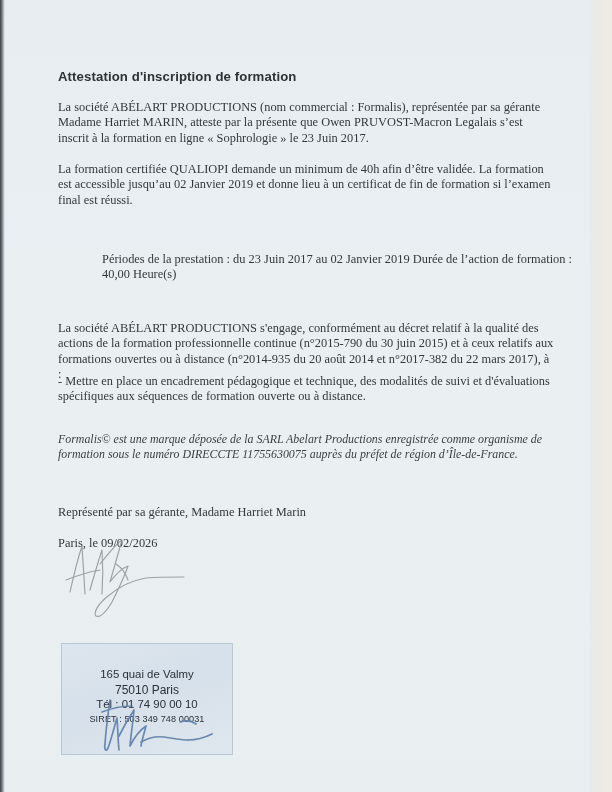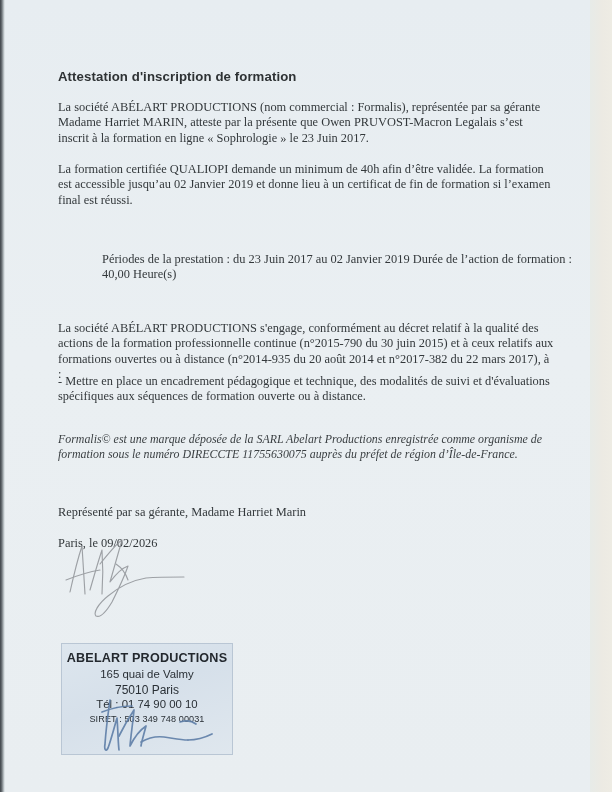--- a/index.html
+++ b/index.html
@@ -181,21 +181,20 @@
           <path d="M40 30 C 48 20, 56 10, 62 6 C 58 20, 54 34, 50 48
                    C 56 40, 62 34, 68 32 C 64 44, 58 56, 52 68
                    C 46 78, 40 84, 36 82 C 33 79, 38 70, 48 62
                    C 60 52, 74 46, 86 44 C 98 43, 112 43, 124 43"></path>
           <path d="M56 30 C 62 34, 66 40, 68 46"></path>
         </g>
       </svg>
     </div>
 
     <div id="company-stamp">
-      <div class="stamp-name">ABELART PRODUCTIONS</div>
       <div class="stamp-line" id="stamp-address">165 quai de Valmy</div>
       <div class="stamp-line" id="stamp-city">75010 Paris</div>
       <div class="stamp-line" id="stamp-phone">Tél : 01 74 90 00 10</div>
       <div class="stamp-line" id="stamp-siret">SIRET : 503 349 748 00031</div>
 
       <div id="stamp-signature">
         <svg width="172" height="60" viewBox="0 0 172 60" fill="none">
           <g stroke="#5f7fa8" stroke-width="1.7" fill="none" stroke-linecap="round" stroke-linejoin="round" opacity="0.9">
             <path d="M48 4 C 46 18, 44 32, 43 48 C 42 54, 44 56, 46 52
                      C 49 44, 52 32, 55 22 C 56 34, 56 46, 57 54"></path>

